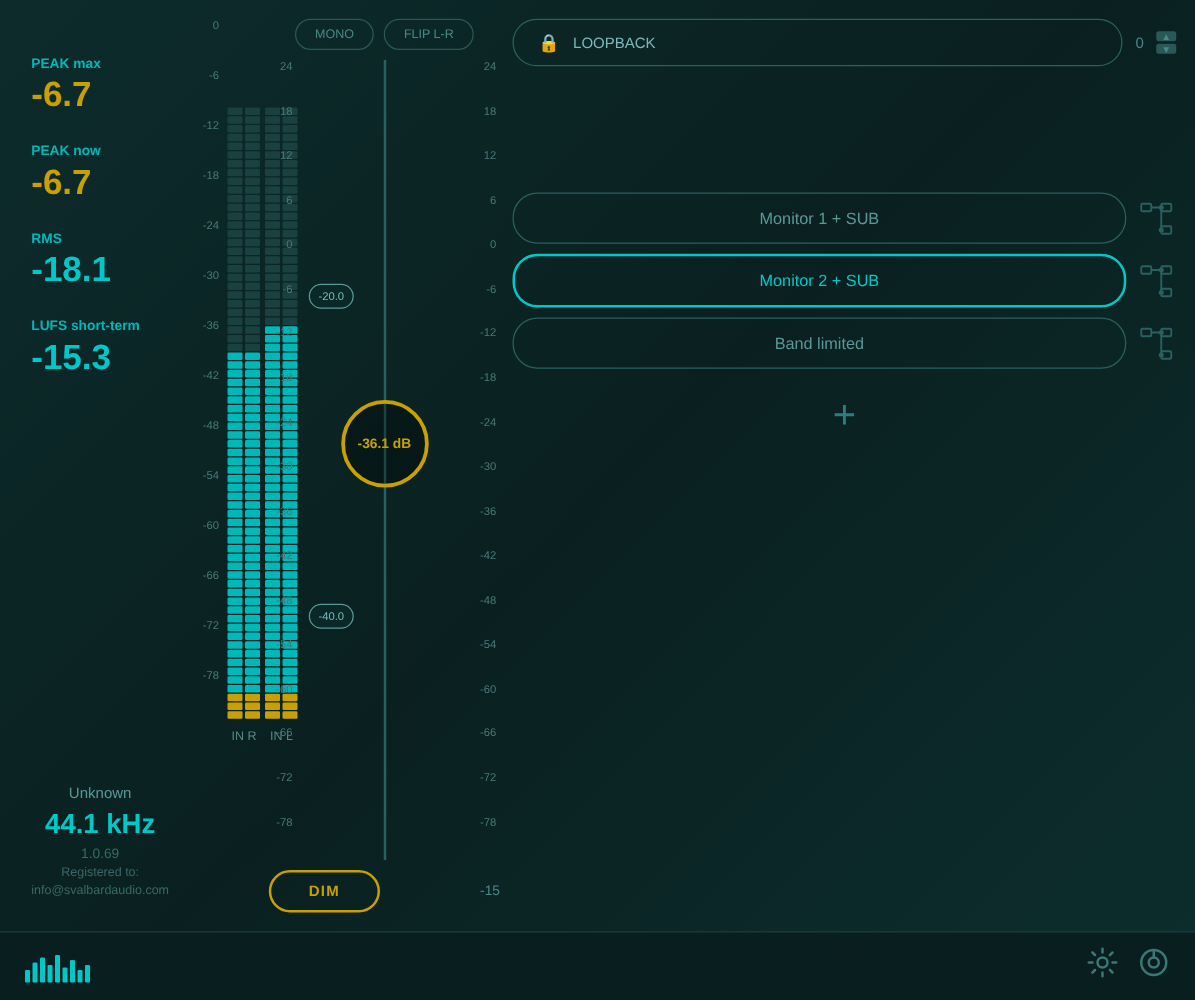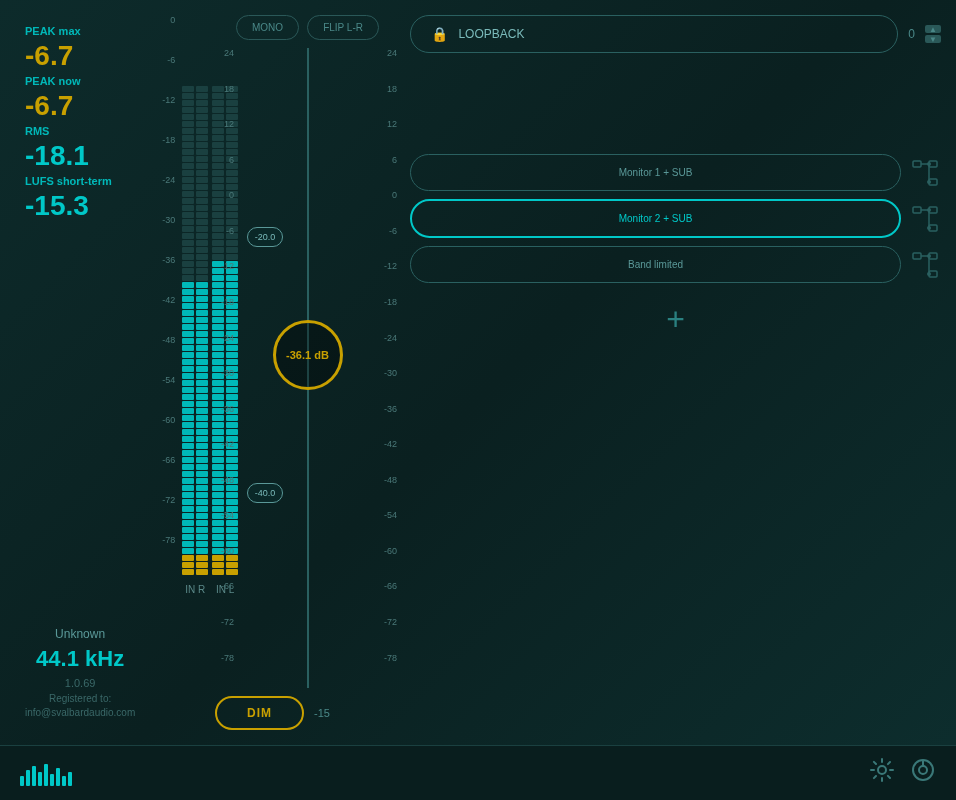--- a/index.html
+++ b/index.html
@@ -50,21 +50,21 @@
       padding: 10px;
       display: flex;
       flex-direction: column;
       gap: 5px;
     }
 
     .stat-label {
       color: #00b8b8;
       font-size: 11px;
       font-weight: bold;
-      margin-top: 0;
+      margin-top: 20px;
     }
 
     .stat-value {
       color: #c8a000;
       font-size: 28px;
       font-weight: bold;
       line-height: 1;
     }
 
     .stat-value.teal {
@@ -240,21 +240,21 @@
       gap: 8px;
     }
 
     .monitor-btn {
       flex: 1;
       background: transparent;
       border: 1px solid #2a6060;
       color: #5a9898;
       padding: 12px 20px;
       border-radius: 20px;
-      font-size: 10px;
+      font-size: 13px;
       cursor: pointer;
       text-align: center;
     }
 
     .monitor-btn.active {
       border-color: #00c8c8;
       color: #00c8c8;
       border-width: 2px;
     }
 
@@ -754,21 +754,21 @@
             <span style="flex: 1 1 0%; display: flex; align-items: flex-start; justify-content: flex-end; padding-right: 3px; color: rgb(74, 120, 120); font-size: 9px;">-42</span>
             <span style="flex: 1 1 0%; display: flex; align-items: flex-start; justify-content: flex-end; padding-right: 3px; color: rgb(74, 120, 120); font-size: 9px;">-48</span>
             <span style="flex: 1 1 0%; display: flex; align-items: flex-start; justify-content: flex-end; padding-right: 3px; color: rgb(74, 120, 120); font-size: 9px;">-54</span>
             <span style="flex: 1 1 0%; display: flex; align-items: flex-start; justify-content: flex-end; padding-right: 3px; color: rgb(74, 120, 120); font-size: 9px;">-60</span>
             <span style="flex: 1 1 0%; display: flex; align-items: flex-start; justify-content: flex-end; padding-right: 3px; color: rgb(74, 120, 120); font-size: 9px;">-66</span>
             <span style="flex: 1 1 0%; display: flex; align-items: flex-start; justify-content: flex-end; padding-right: 3px; color: rgb(74, 120, 120); font-size: 9px;">-72</span>
             <span style="flex: 1 1 0%; display: flex; align-items: flex-start; justify-content: flex-end; padding-right: 3px; color: rgb(74, 120, 120); font-size: 9px;">-78</span>
           </div>
       </div>
 
-      <div style="display:flex; align-items:center; gap:10px; justify-content:flex-start;">
+      <div style="display:flex; align-items:center; gap:10px; justify-content:space-between;">
         <button class="dim-button">DIM</button>
         <span class="dim-value">-15</span>
       </div>
     </div>
 
     <div class="right-panel">
 
       <div class="loopback-row">
         <button class="loopback-btn">
           <span class="lock-icon">🔒</span>

